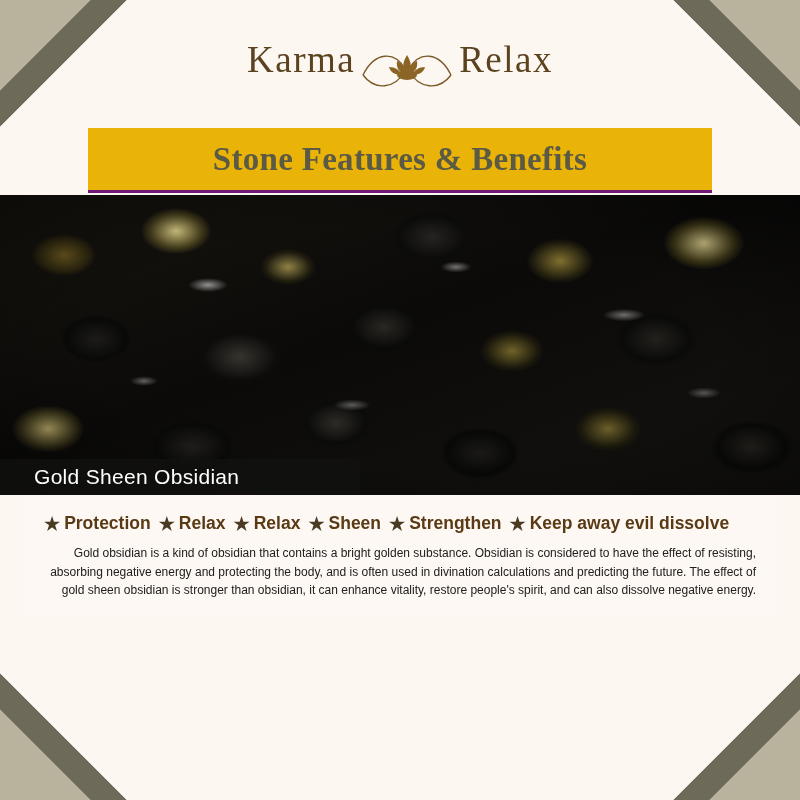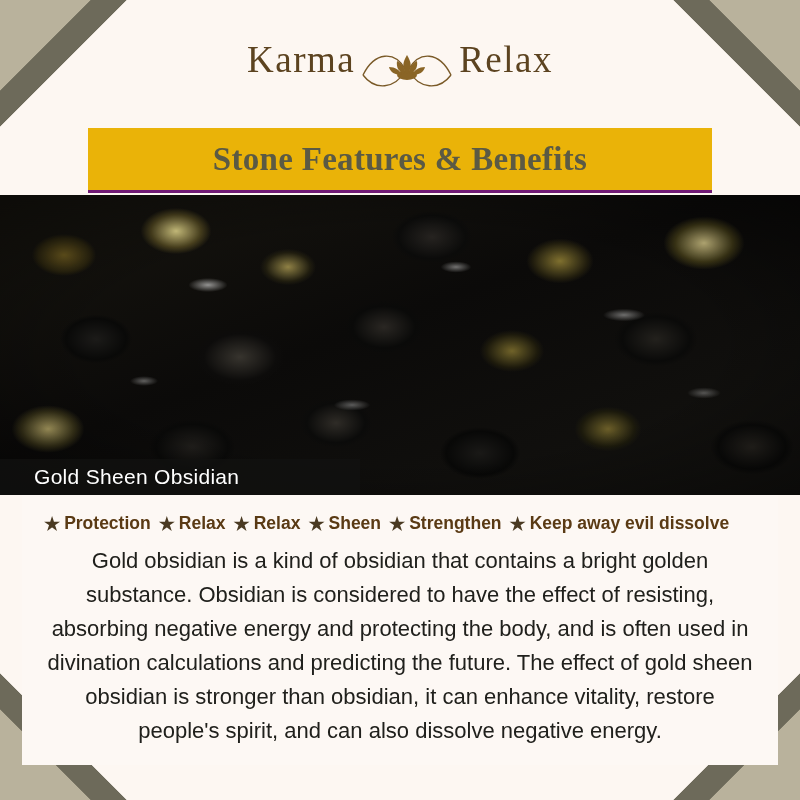--- a/index.html
+++ b/index.html
@@ -214,23 +214,23 @@
   }
   .benefit .star {
     color: #4a3a22;
     font-size: 18px;
     line-height: 1;
   }
 
   .desc {
     margin: 0 8px;
     color: #20201c;
-    font-size: 22px;
+    font-size: 12px;
     line-height: 1.55;
-    text-align: center;
+    text-align: right;
   }
 
   .bottom-spacer { height: 44px; }
 </style>
 </head>
 <body>
 
 <div class="page">
 
   <div class="corner corner-tl">

